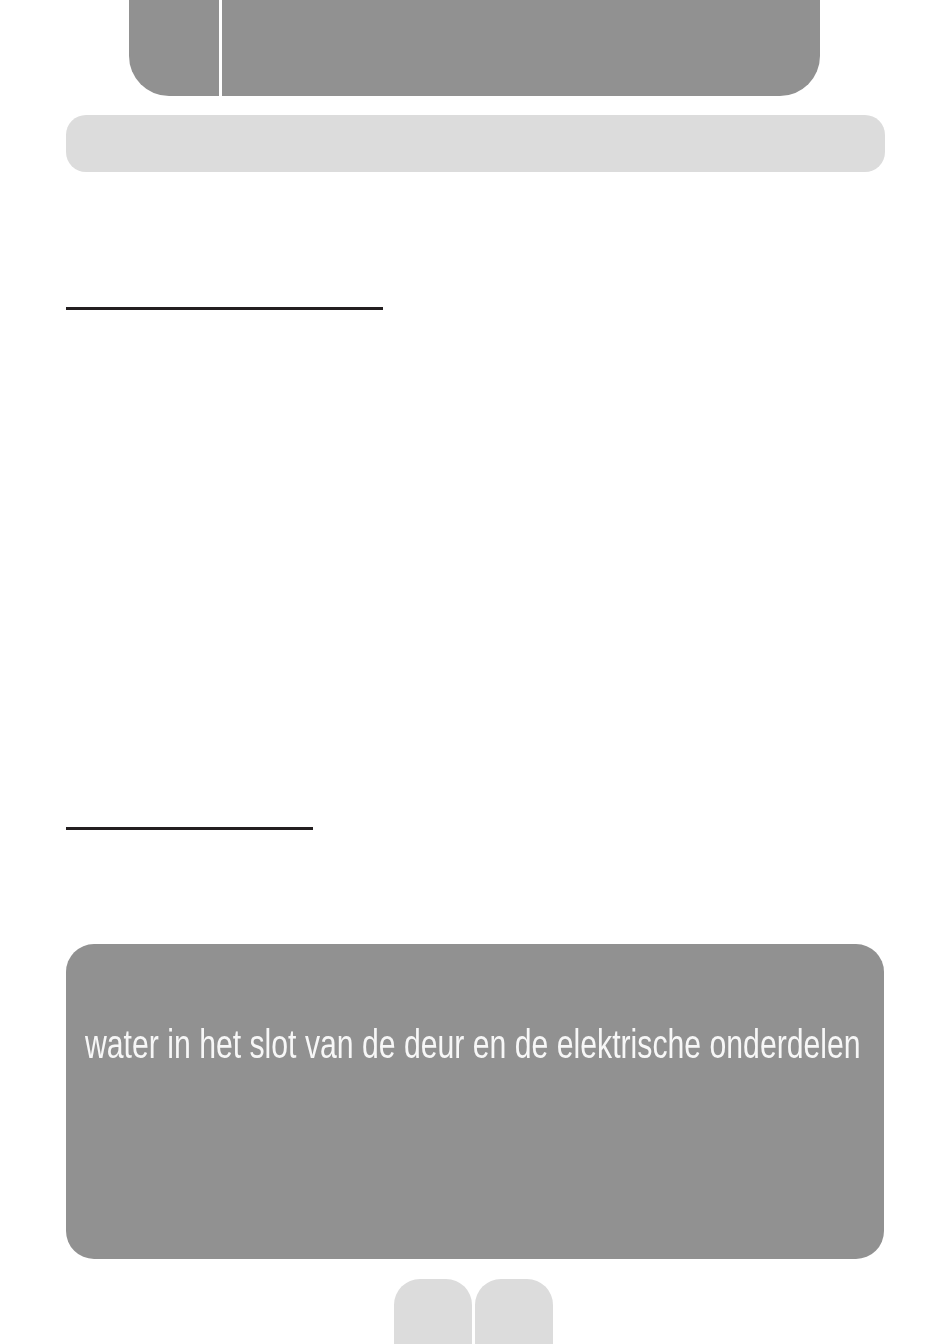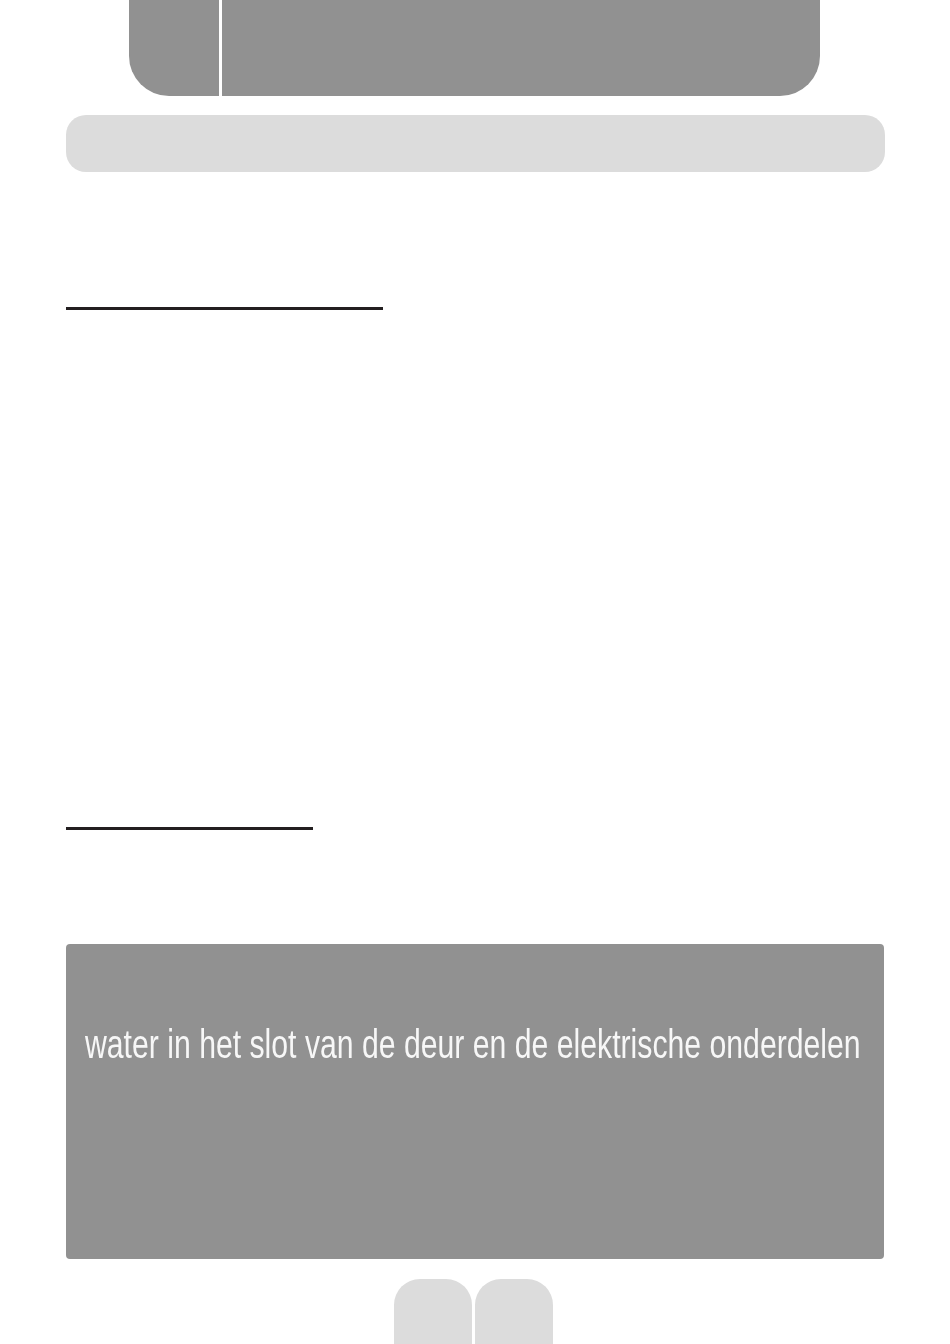--- a/index.html
+++ b/index.html
@@ -73,21 +73,21 @@
   }
 
   
   .notice-box {
     position: absolute;
     left: 66px;
     top: 944px;
     width: 818px;
     height: 315px;
     background: #919191;
-    border-radius: 4px;
+    border-radius: 28px;
   }
   .notice-text {
     position: absolute;
     left: 19px;
     top: 80px;
     display: inline-block;
     color: #f7f7f7;
     font-size: 40px;
     line-height: 40px;
     white-space: nowrap;

